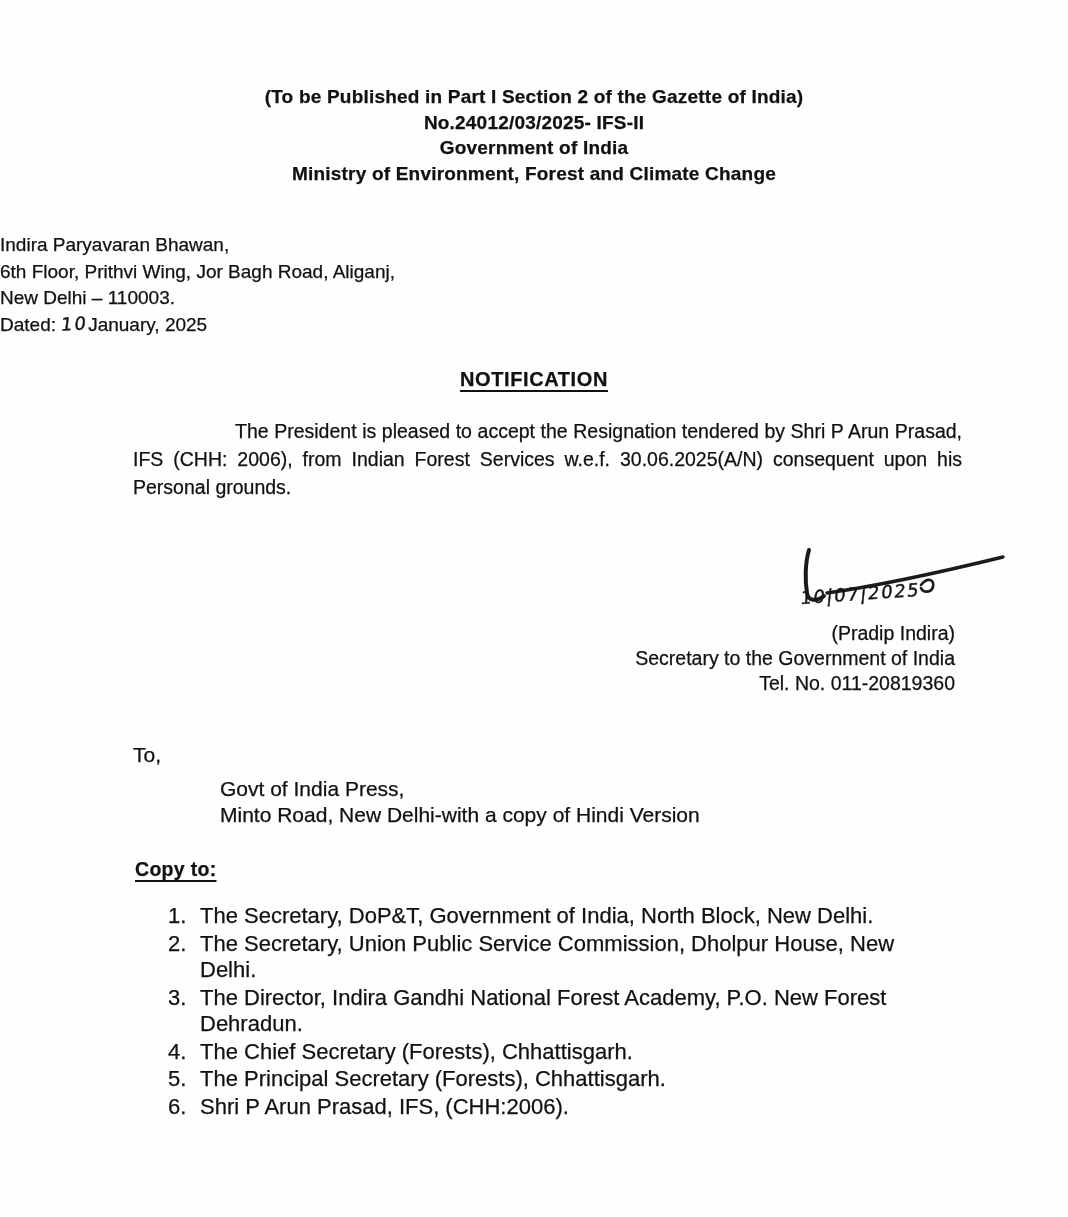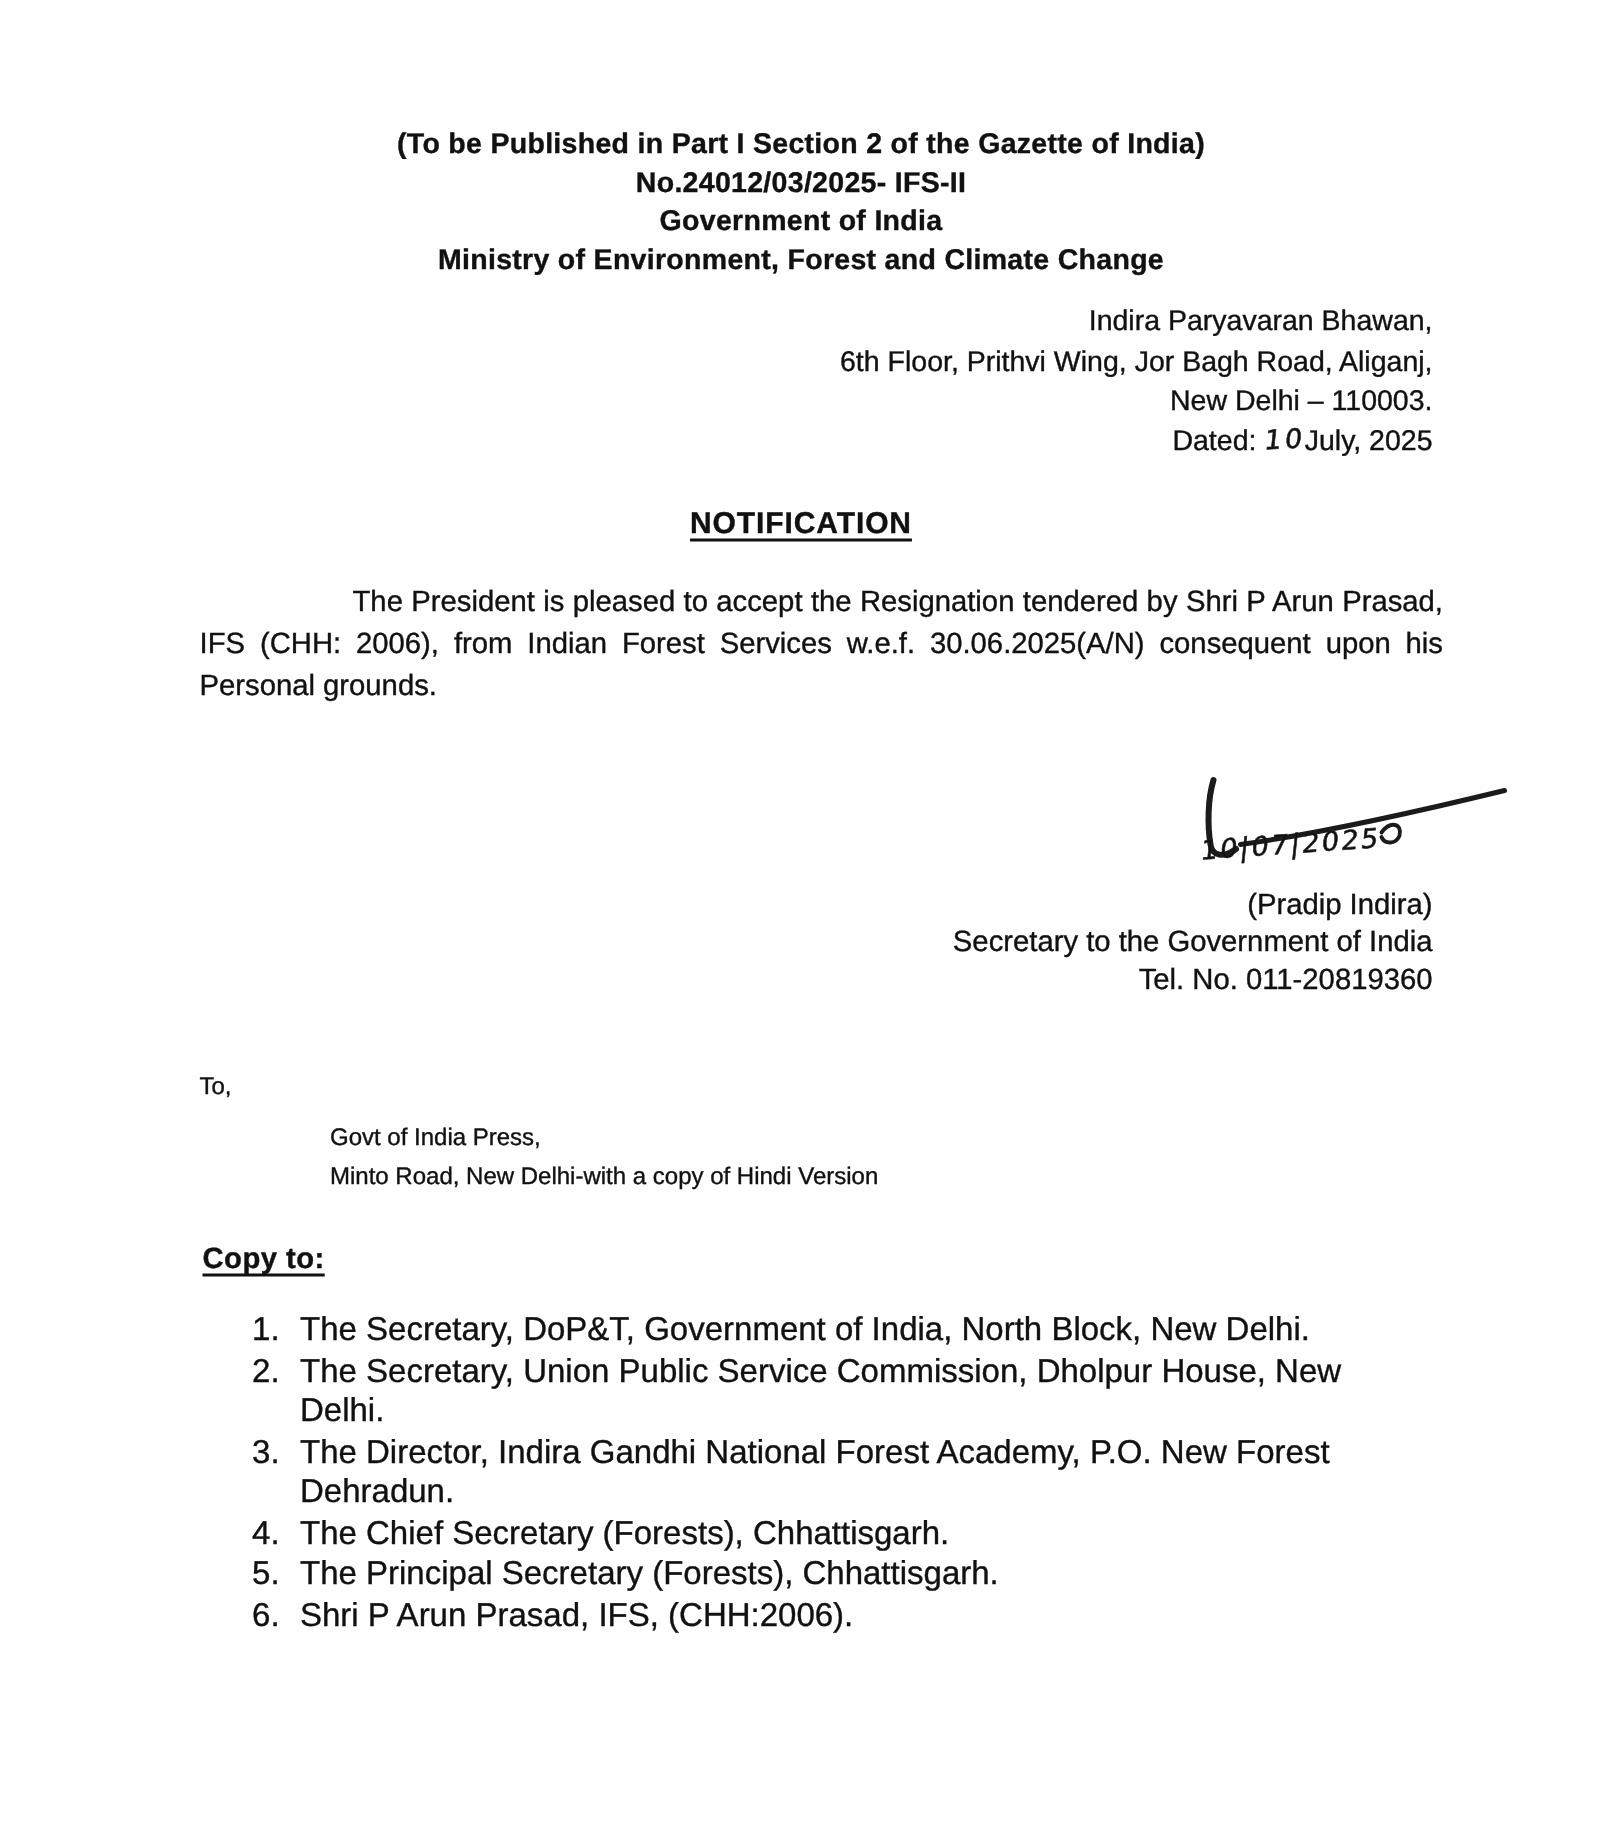--- a/index.html
+++ b/index.html
@@ -17,23 +17,22 @@
   .hdr{
     padding-top:84px;
     text-align:center;
     font-weight:700;
     font-size:19px;
     line-height:25.5px;
     letter-spacing:0.2px;
   }
   
   .addr{
-    margin-top:16px;
+    margin-top:46px;
     padding-right:113px;
-    text-align:right;
     font-size:19px;
     line-height:26.5px;
   }
   .hand{
     font-family:"DejaVu Sans", sans-serif;
     display:inline-block;
     transform:skewX(-9deg) rotate(-3deg);
     letter-spacing:2px;
     -webkit-text-stroke:0.4px #222;
   }
@@ -78,21 +77,21 @@
   }
   .sig-text{
     padding-right:55px;
     text-align:right;
     font-size:19.5px;
     line-height:25px;
   }
   
   .to-block{
     margin:46px 0 0 133px;
-    font-size:16px;
+    font-size:21px;
     line-height:26px;
   }
   .to-inner{margin-left:87px;margin-top:8px;}
   
   .copy-head{
     margin:30px 0 0 135px;
     font-weight:700;
     font-size:19.5px;
     font-style:italic;
     font-style:normal;
@@ -134,21 +133,21 @@
     <div>Government of India</div>
     <div>Ministry of Environment, Forest and Climate Change</div>
   </div>
 
   <div class="addr">
     <div>Indira Paryavaran Bhawan,</div>
     <div>6th Floor, Prithvi Wing, Jor Bagh Road, Aliganj,</div>
     <div>New Delhi – 110003.</div>
     <div>
       <span>Dated:</span>
-      <span class="hand dated-hand">10</span><span>July, 2025</span>
+      <span class="hand dated-hand">10</span><span>January, 2025</span>
     </div>
   </div>
 
   <div class="notif-head">NOTIFICATION</div>
 
   <p class="body-par">The President is pleased to accept the Resignation tendered by Shri P Arun Prasad, IFS (CHH: 2006), from Indian Forest Services w.e.f. 30.06.2025(A/N) consequent upon his Personal grounds.</p>
 
   <div class="sig-wrap">
     <div class="sig-art">
       <svg width="235" height="78" viewBox="0 0 235 78" aria-hidden="true">

